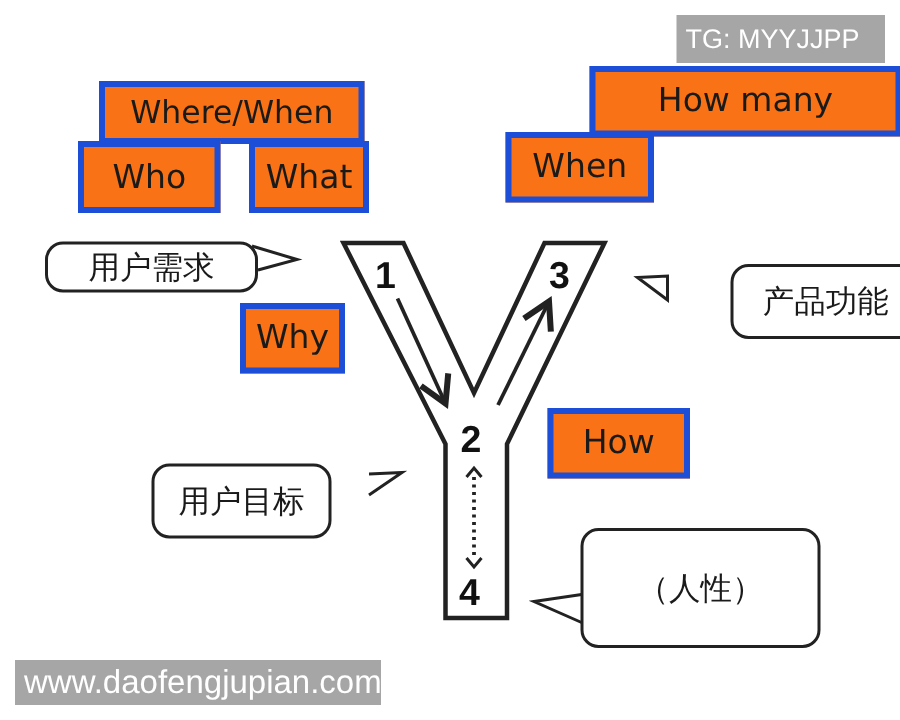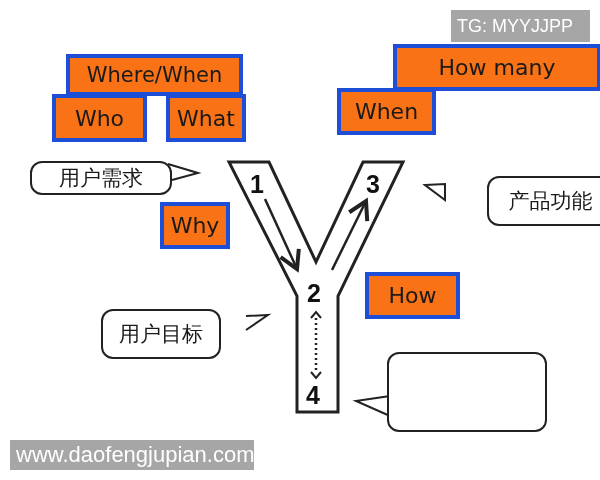--- a/index.html
+++ b/index.html
@@ -58,16 +58,17 @@
 <div class="bubble" style="left:30px;top:161px;width:142px;height:34px;align-items:center;">
   <span>用户需求</span>
 </div>
 <div class="bubble" style="left:443px;top:176px;width:127px;height:50px;margin-left:44px;">
   <span>产品功能</span>
 </div>
 <div class="bubble" style="left:101px;top:309px;width:120px;height:50px;text-align:right;">
   <span>用户目标</span>
 </div>
 <div class="bubble" style="left:387px;top:352px;width:160px;height:80px;line-height:1.35;">
+  <span>（人性）</span>
 </div>
 
 <div class="wm" style="left:451px;top:10px;width:139px;height:32px;">TG: MYYJJPP</div>
 <div class="wm" style="left:10px;top:440px;width:244px;height:30px;font-size:22px;">www.daofengjupian.com</div>
 
 </body></html>

